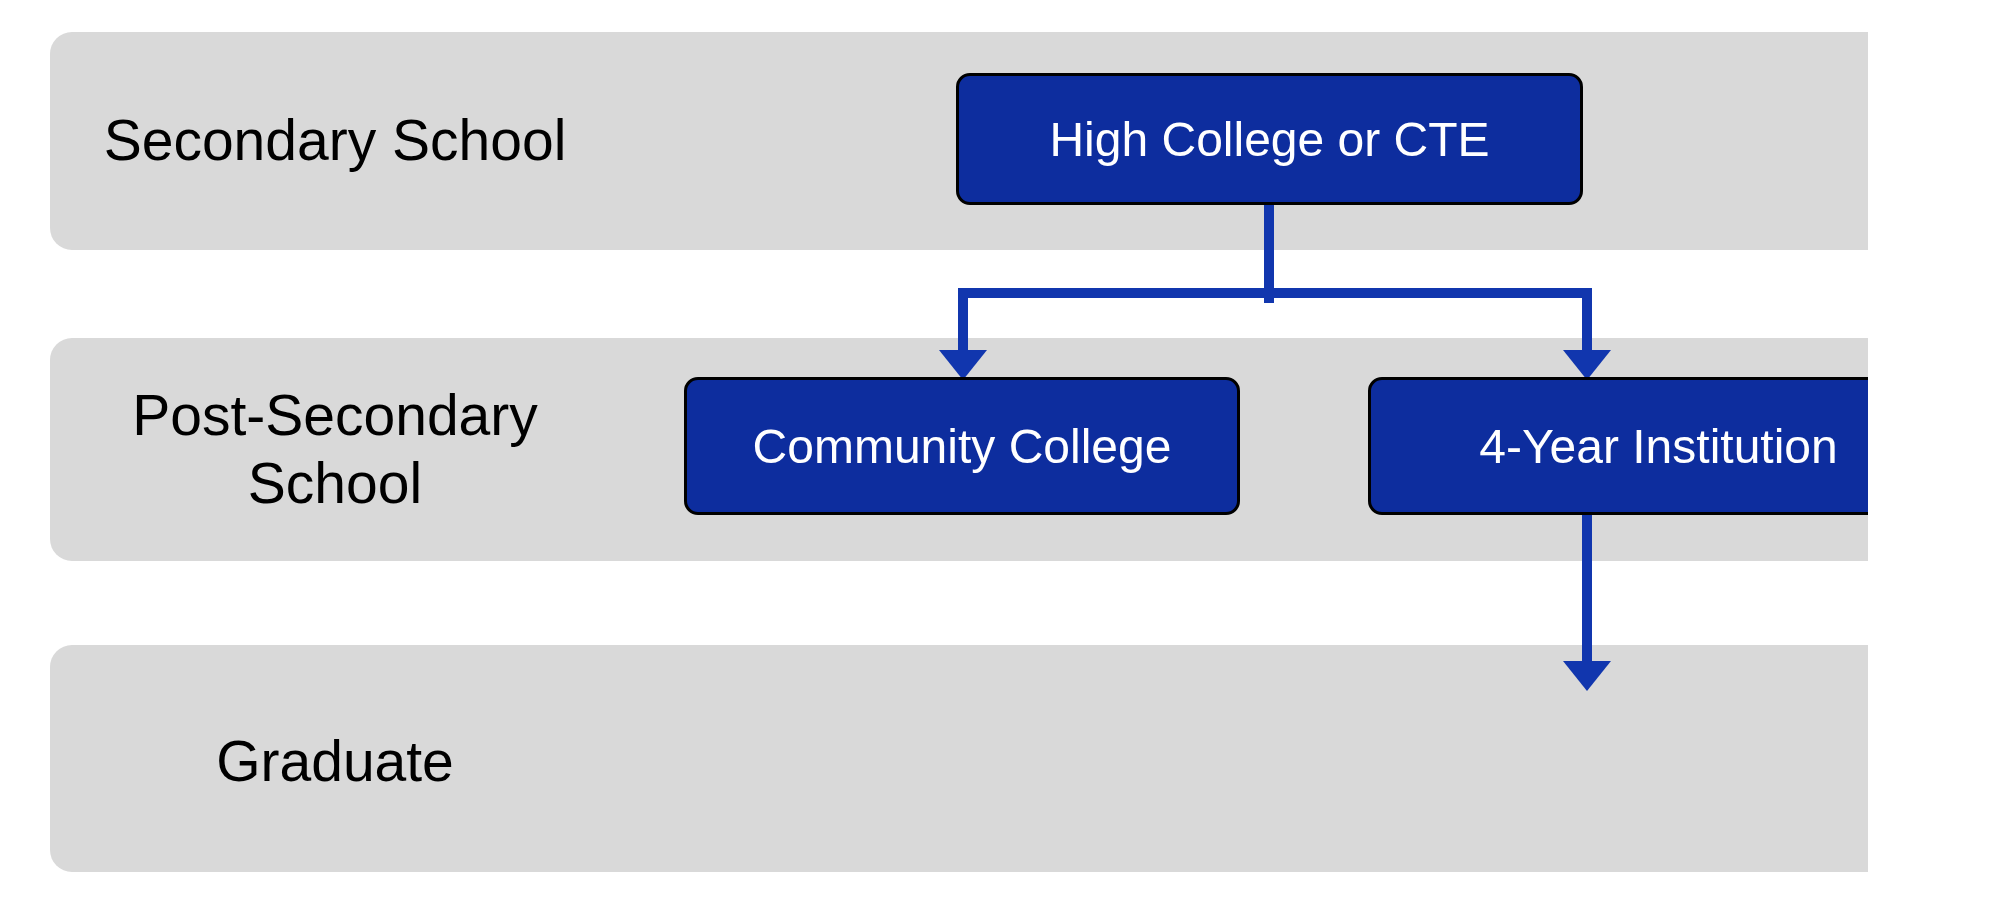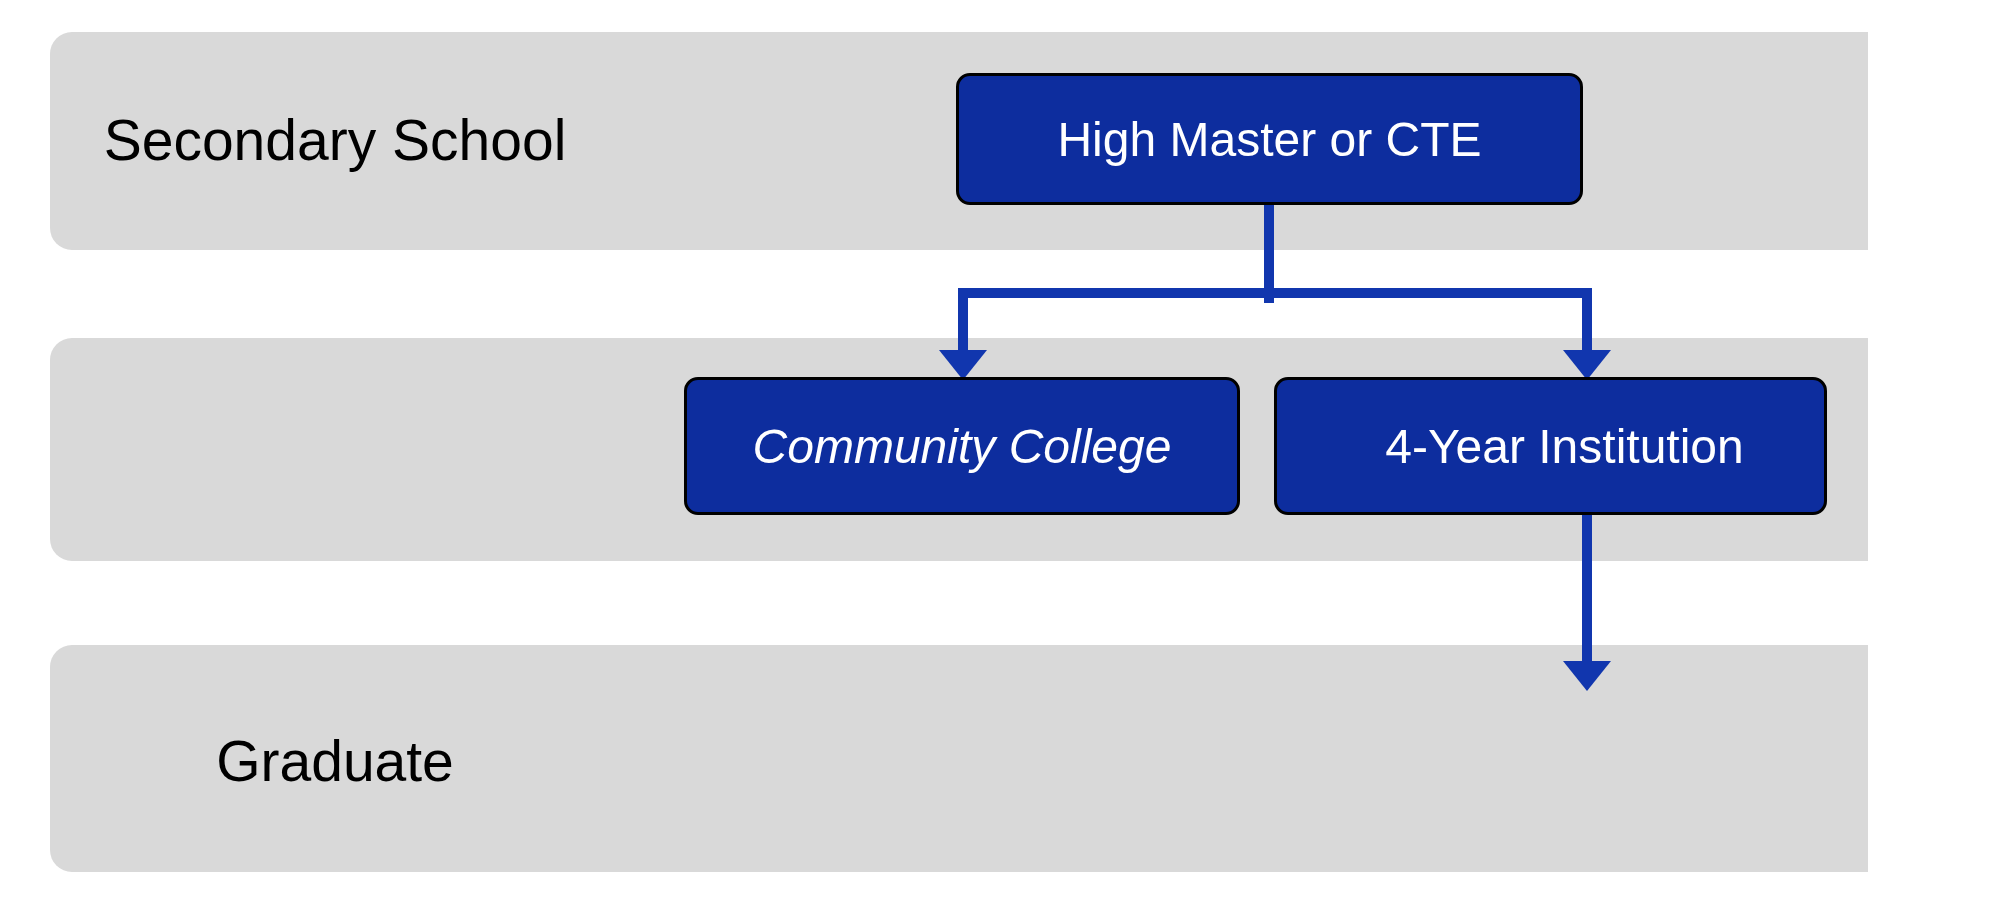--- a/index.html
+++ b/index.html
@@ -72,54 +72,55 @@
     border-radius: 14px;
     color: var(--node-text);
     font-size: 48px;
     display: flex;
     align-items: center;
     justify-content: center;
     text-align: center;
     z-index: 3;
   }
   .node-hs  { left: 956px;  top: 73px;  width: 627px; height: 132px; }
-  .node-cc  { left: 684px;  top: 377px; width: 556px; height: 138px; font-style: italic; }
-  .node-fyi { left: 1274px; top: 377px; width: 553px; height: 138px; padding-left: 28px; }
+  .node-cc  { left: 684px;  top: 377px; width: 556px; height: 138px; }
+  .node-fyi { left: 1368px; top: 377px; width: 553px; height: 138px; padding-left: 28px; }
   .node-mat { left: 1252px; top: 690px; width: 668px; height: 136px; }
 </style>
 </head>
 <body>
 
 <div class="canvas">
 
   <div class="band band-1"></div>
   <div class="band band-2"></div>
   <div class="band band-3"></div>
 
   <div class="row-label row-label-1">Secondary School</div>
+  <div class="row-label row-label-2">Post-Secondary School</div>
   <div class="row-label row-label-3">Graduate</div>
 
   <svg class="edges" viewBox="0 0 2000 899">
 
     <line x1="1269" y1="203" x2="1269" y2="303"></line>
 
     <line x1="958" y1="293" x2="1592" y2="293"></line>
 
     <line x1="963" y1="288" x2="963" y2="352"></line>
     <polygon points="939,350 987,350 963,380"></polygon>
 
     <line x1="1587" y1="288" x2="1587" y2="352"></line>
     <polygon points="1563,350 1611,350 1587,380"></polygon>
 
     <line x1="1587" y1="513" x2="1587" y2="663"></line>
     <polygon points="1563,661 1611,661 1587,691"></polygon>
   </svg>
 
   <div class="node node-hs">
-    <span>High Master or CTE</span>
+    <span>High College or CTE</span>
   </div>
   <div class="node node-cc">
     <span>Community College</span>
   </div>
   <div class="node node-fyi">
     <span>4-Year Institution</span>
   </div>
 
 </div>
 

